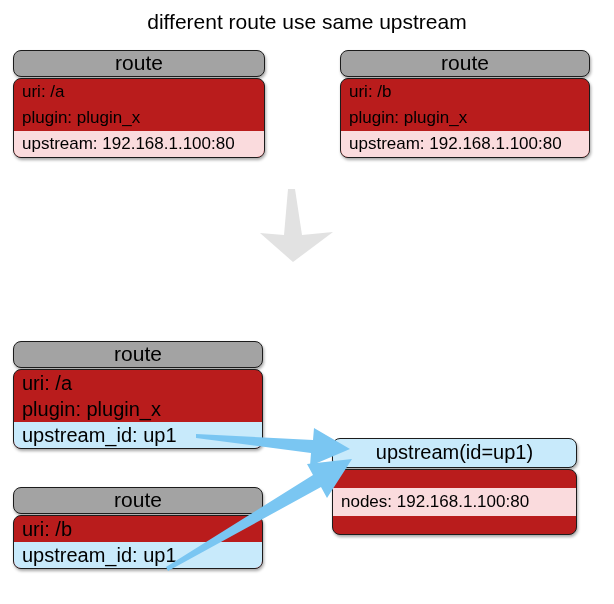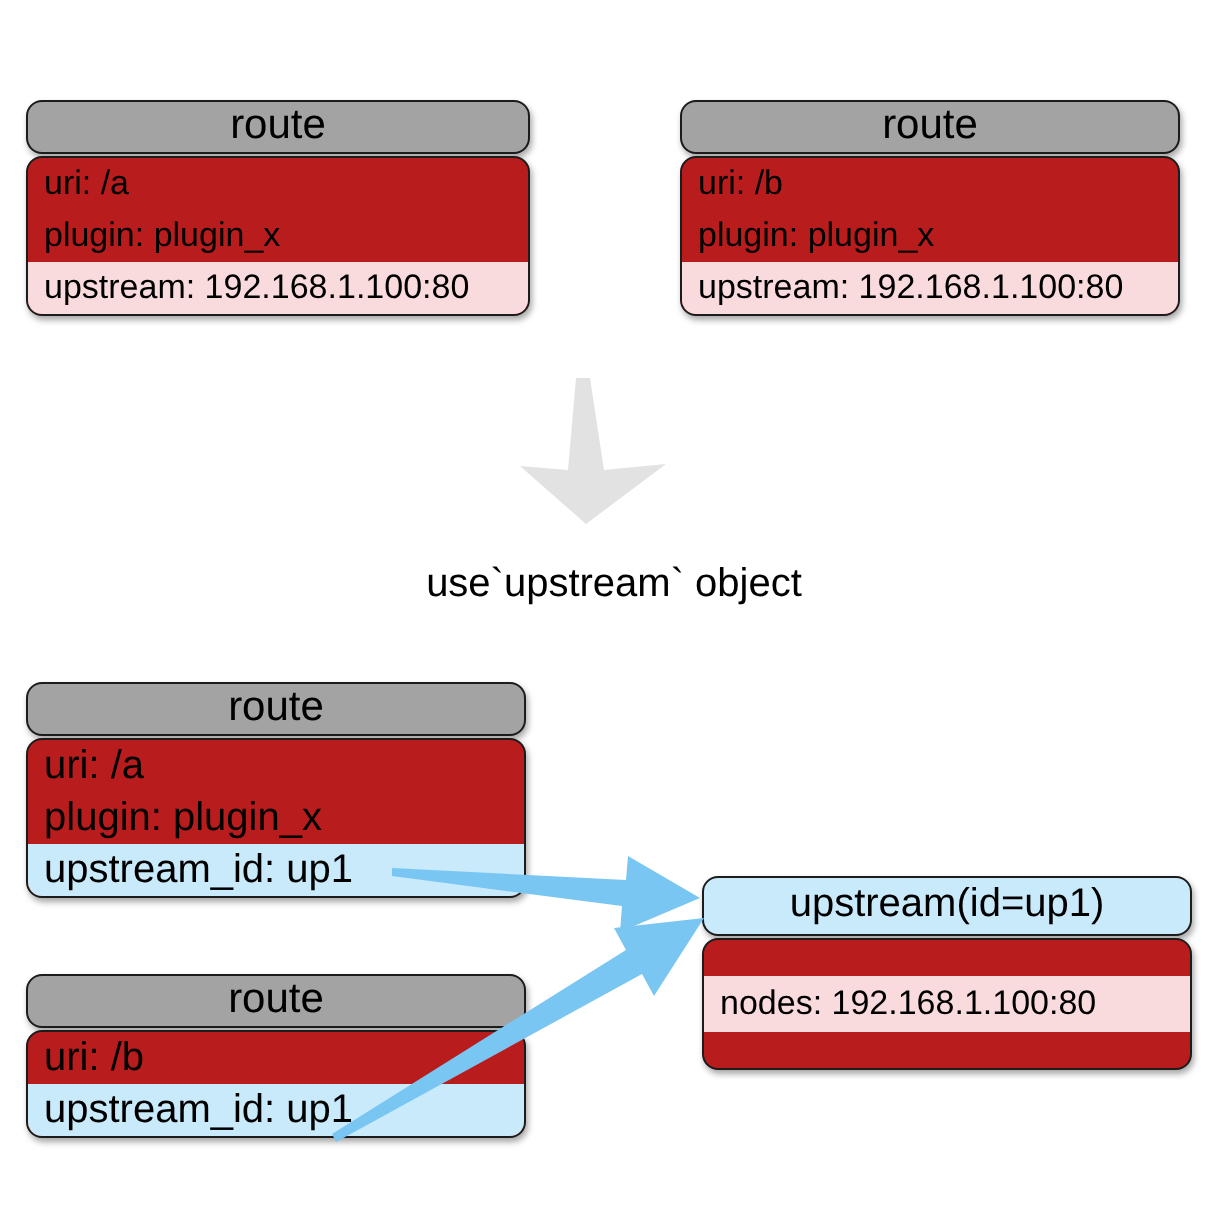--- a/index.html
+++ b/index.html
@@ -75,59 +75,59 @@
     left: 0; top: 0;
     width: 614px; height: 604px;
     pointer-events: none;
   }
 </style>
 </head>
 <body>
 
 <div class="canvas">
 
+  <div class="diagram-title title-top">different route use same upstream</div>
 
   <div class="node" style="left:13px; top:50px; width:252px;">
     <div class="node-header">route</div>
     <div class="node-body">
       <div class="row">uri: /a</div>
       <div class="row">plugin: plugin_x</div>
       <div class="row hl-pink">upstream: 192.168.1.100:80</div>
     </div>
   </div>
 
   <div class="node" style="left:340px; top:50px; width:250px;">
     <div class="node-header">route</div>
     <div class="node-body">
       <div class="row">uri: /b</div>
       <div class="row">plugin: plugin_x</div>
       <div class="row hl-pink">upstream: 192.168.1.100:80</div>
     </div>
   </div>
 
-  <div class="diagram-title title-bottom">use`upstream` object</div>
 
   <div class="node" style="left:13px; top:341px; width:250px;">
     <div class="node-header">route</div>
     <div class="node-body rows-lg">
       <div class="row">uri: /a</div>
       <div class="row">plugin: plugin_x</div>
       <div class="row hl-blue">upstream_id: up1</div>
     </div>
   </div>
 
   <div class="node" style="left:13px; top:487px; width:250px;">
     <div class="node-header">route</div>
     <div class="node-body rows-lg">
       <div class="row">uri: /b</div>
       <div class="row hl-blue">upstream_id: up1</div>
     </div>
   </div>
 
-  <div class="node" style="left:351px; top:438px; width:245px;">
+  <div class="node" style="left:332px; top:438px; width:245px;">
     <div class="node-header upstream-header">upstream(id=up1)</div>
     <div class="node-body upstream-body">
       <div class="row hl-pink">nodes: 192.168.1.100:80</div>
     </div>
   </div>
 
   <svg class="overlay" viewBox="0 0 614 604">
     <polygon points="288,189 295,189 302,235 333,232 293,262 260,233 284,235" fill="#e2e2e2"></polygon>
     <polygon points="196,434 313,440 314,428 350,449 310,466 311,453 196,438" fill="#7ac6f2"></polygon>
     <polygon points="166,567 313,475 307,464 352,459 327,498 321,487 168,571" fill="#7ac6f2"></polygon>

